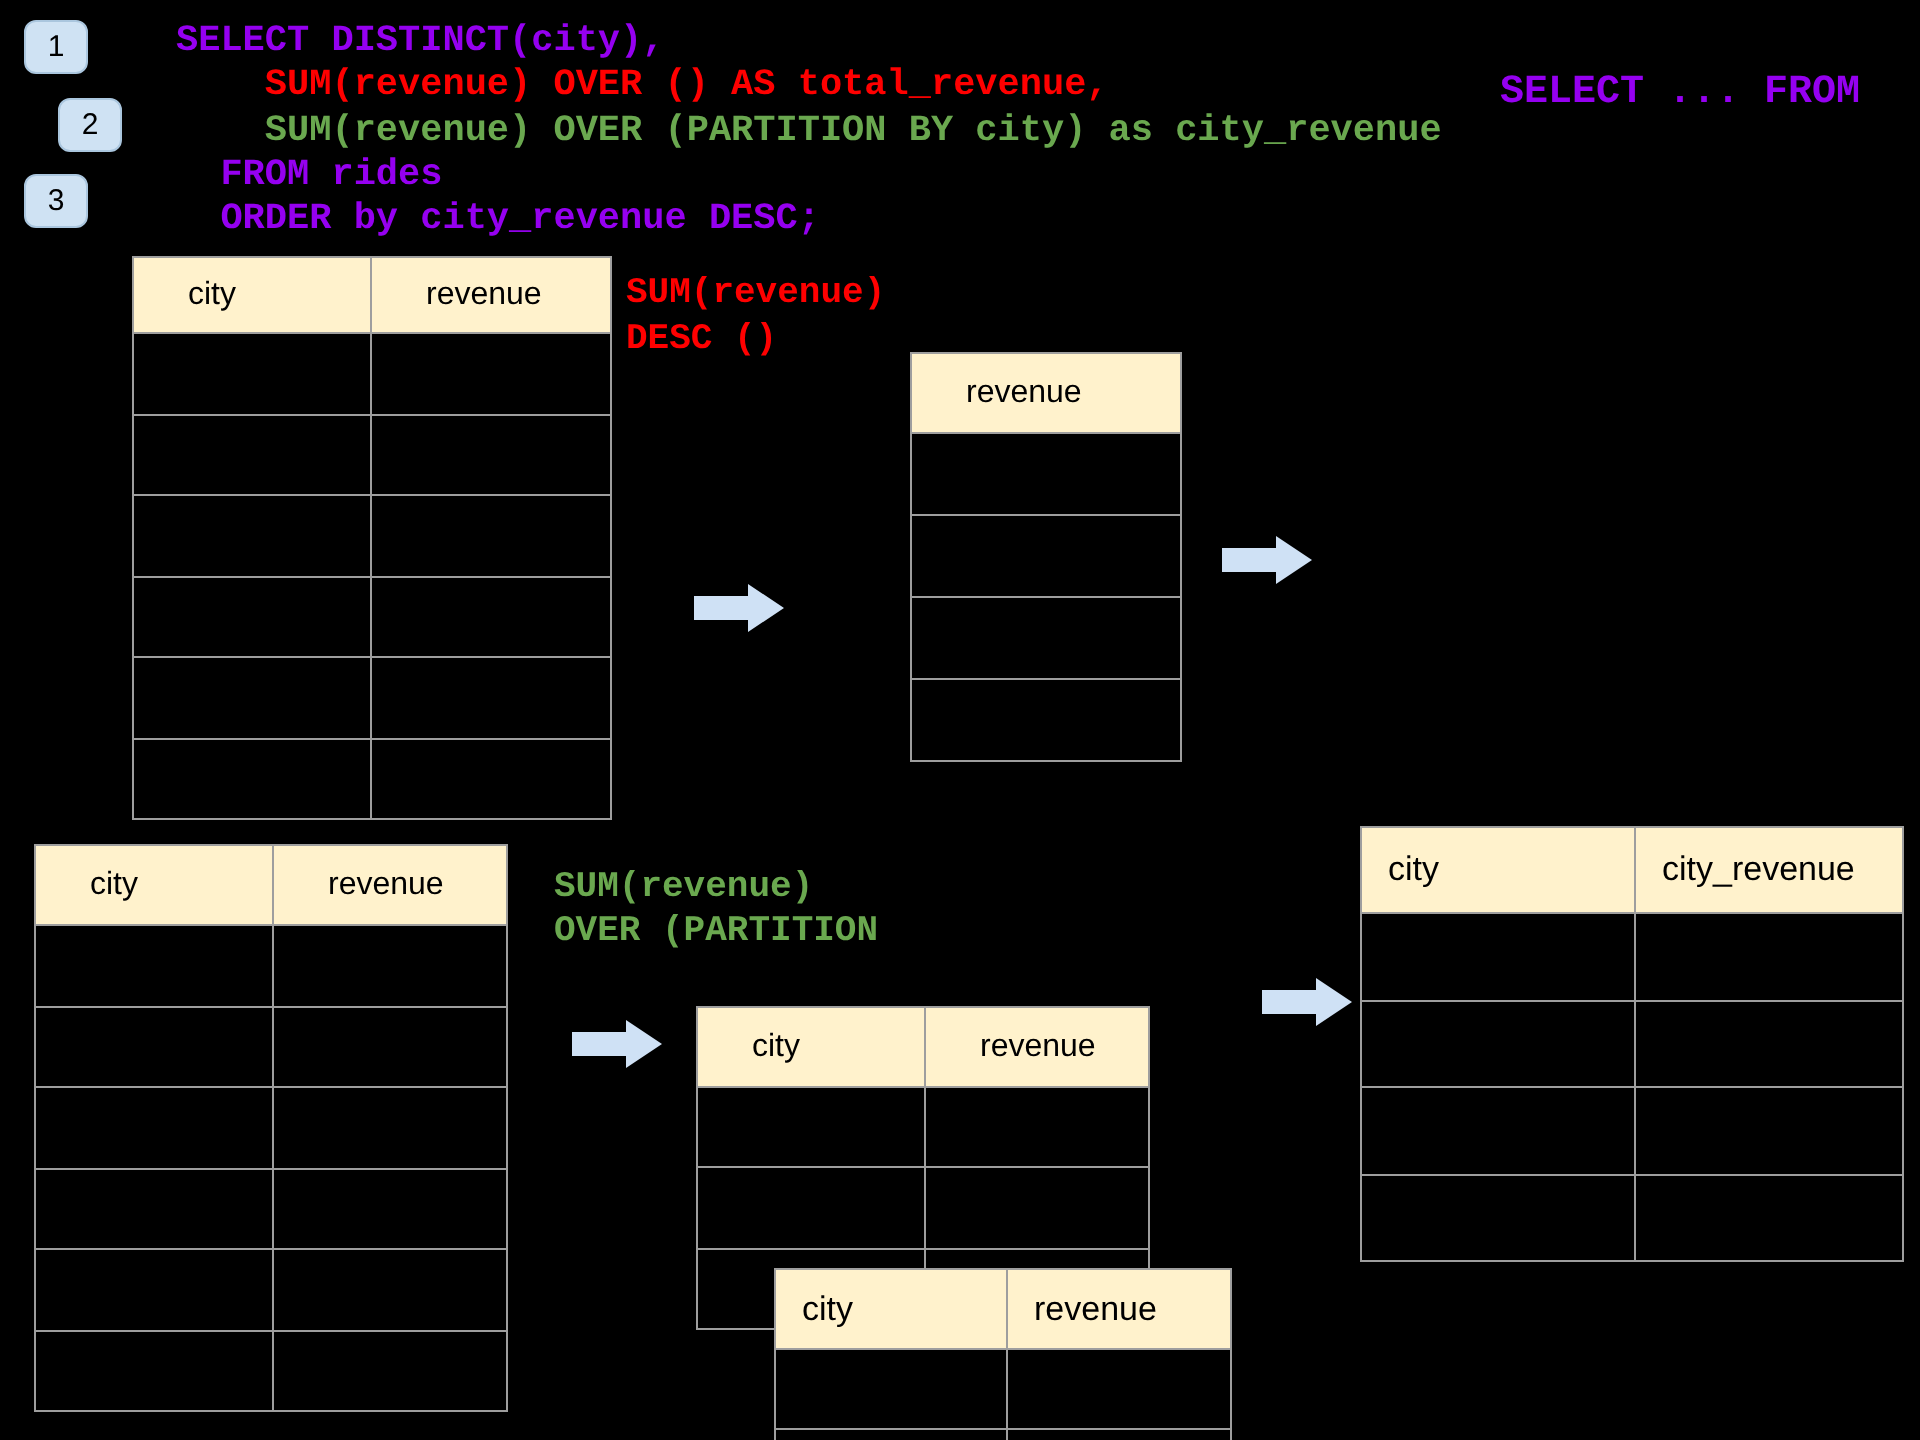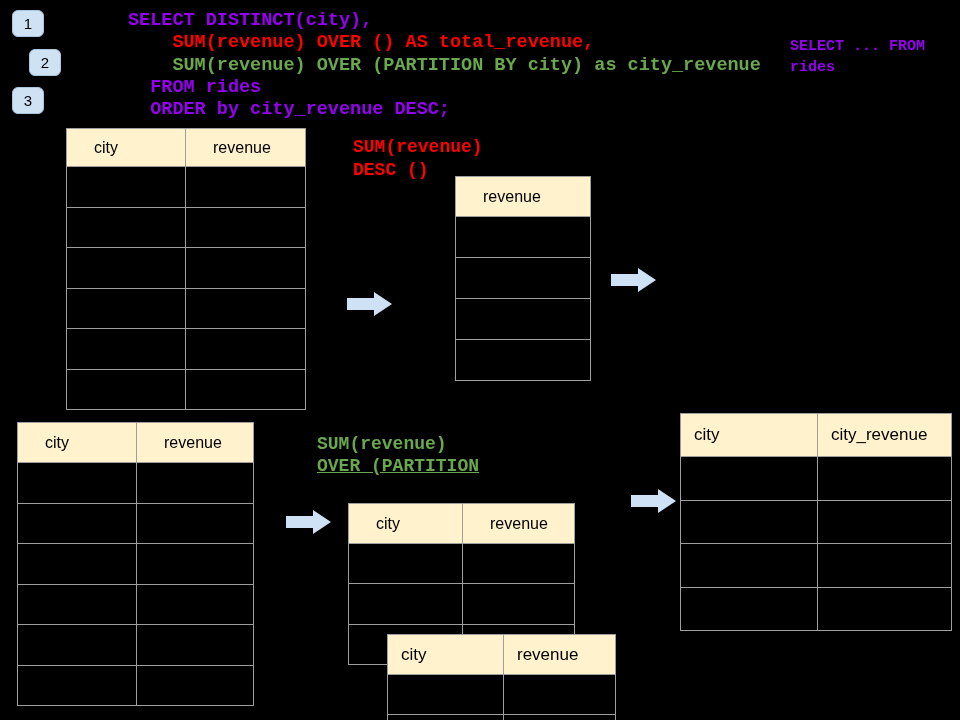--- a/index.html
+++ b/index.html
@@ -13,24 +13,24 @@
     border:1px solid #aac6de;border-radius:6px;color:#000;
     display:flex;align-items:center;justify-content:center;
     font-size:15px;font-family:"Liberation Sans",sans-serif;
   }
   #badge-1{left:12px;top:10px;}
   #badge-2{left:29px;top:49px;}
   #badge-3{left:12px;top:87px;}
   
   .mono{
     position:absolute;font-family:"Liberation Mono","DejaVu Sans Mono",monospace;
-    font-weight:bold;white-space:pre;margin-left:40px;
+    font-weight:bold;white-space:pre;
   }
   #main-sql{left:88px;top:10px;font-size:18.5px;line-height:22.3px;}
-  #side-note{left:750px;top:36px;font-size:15px;line-height:21px;}
+  #side-note{left:750px;top:36px;font-size:20px;line-height:21px;}
   #label-total{left:313px;top:136px;font-size:18px;line-height:23px;}
   #label-partition{left:277px;top:433px;font-size:18px;line-height:22px;}
   
   table{position:absolute;border-collapse:collapse;table-layout:fixed;background:#000;}
   th,td{border:1px solid #9E9E9E;box-sizing:border-box;}
   th{
     background:#FFF2CC;color:#000;font-weight:normal;text-align:left;
     padding:0 0 0 27px;font-size:16px;font-family:"Liberation Sans",sans-serif;
   }
   td{background:#000;}
@@ -62,25 +62,25 @@
 <body>
 
 <div id="canvas">
 
   <div class="badge" id="badge-1">1</div>
   <div class="badge" id="badge-2">2</div>
   <div class="badge" id="badge-3">3</div>
 
   <div class="mono" id="main-sql"><div style="color: rgb(149, 0, 240);">SELECT DISTINCT(city),</div><div style="color: rgb(255, 0, 0);">    SUM(revenue) OVER () AS total_revenue,</div><div style="color: rgb(106, 168, 79);">    SUM(revenue) OVER (PARTITION BY city) as city_revenue</div><div style="color: rgb(149, 0, 240);">  FROM rides</div><div style="color: rgb(149, 0, 240);">  ORDER by city_revenue DESC;</div></div>
 
-  <div class="mono" id="side-note"><div style="color: rgb(149, 0, 240);">SELECT ... FROM</div><div style="color: rgb(149, 0, 240);">rides</div></div>
+  <div class="mono" id="side-note"><div style="color: rgb(149, 0, 240);">SELECT ... FROM</div></div>
 
   <div class="mono" id="label-total"><div style="color: rgb(255, 0, 0);">SUM(revenue)</div><div style="color: rgb(255, 0, 0);">DESC ()</div></div>
 
-  <div class="mono" id="label-partition"><div style="color: rgb(106, 168, 79);">SUM(revenue)</div><div style="color: rgb(106, 168, 79); text-decoration: underline;">OVER (PARTITION</div></div>
+  <div class="mono" id="label-partition"><div style="color: rgb(106, 168, 79);">SUM(revenue)</div><div style="color: rgb(106, 168, 79);">OVER (PARTITION</div></div>
 
   <table id="t1">
       <thead>
         <tr>
           <th>city</th>
           <th>revenue</th>
         </tr>
       </thead>
       <tbody>
         <tr>

